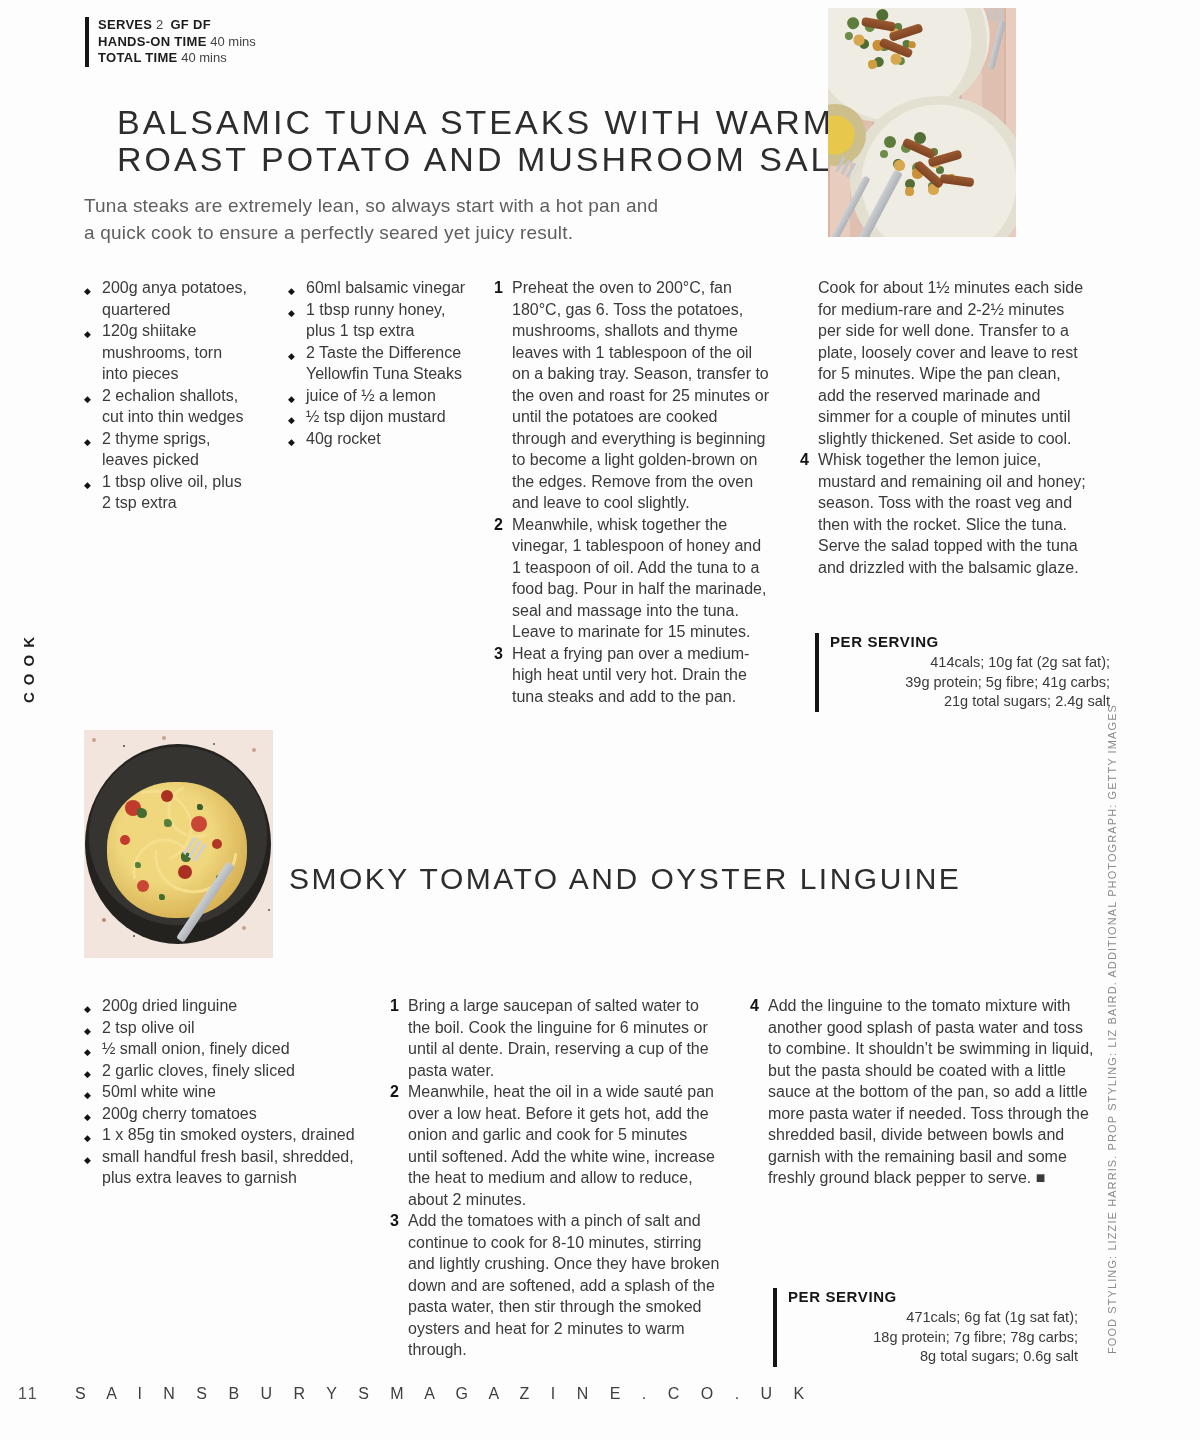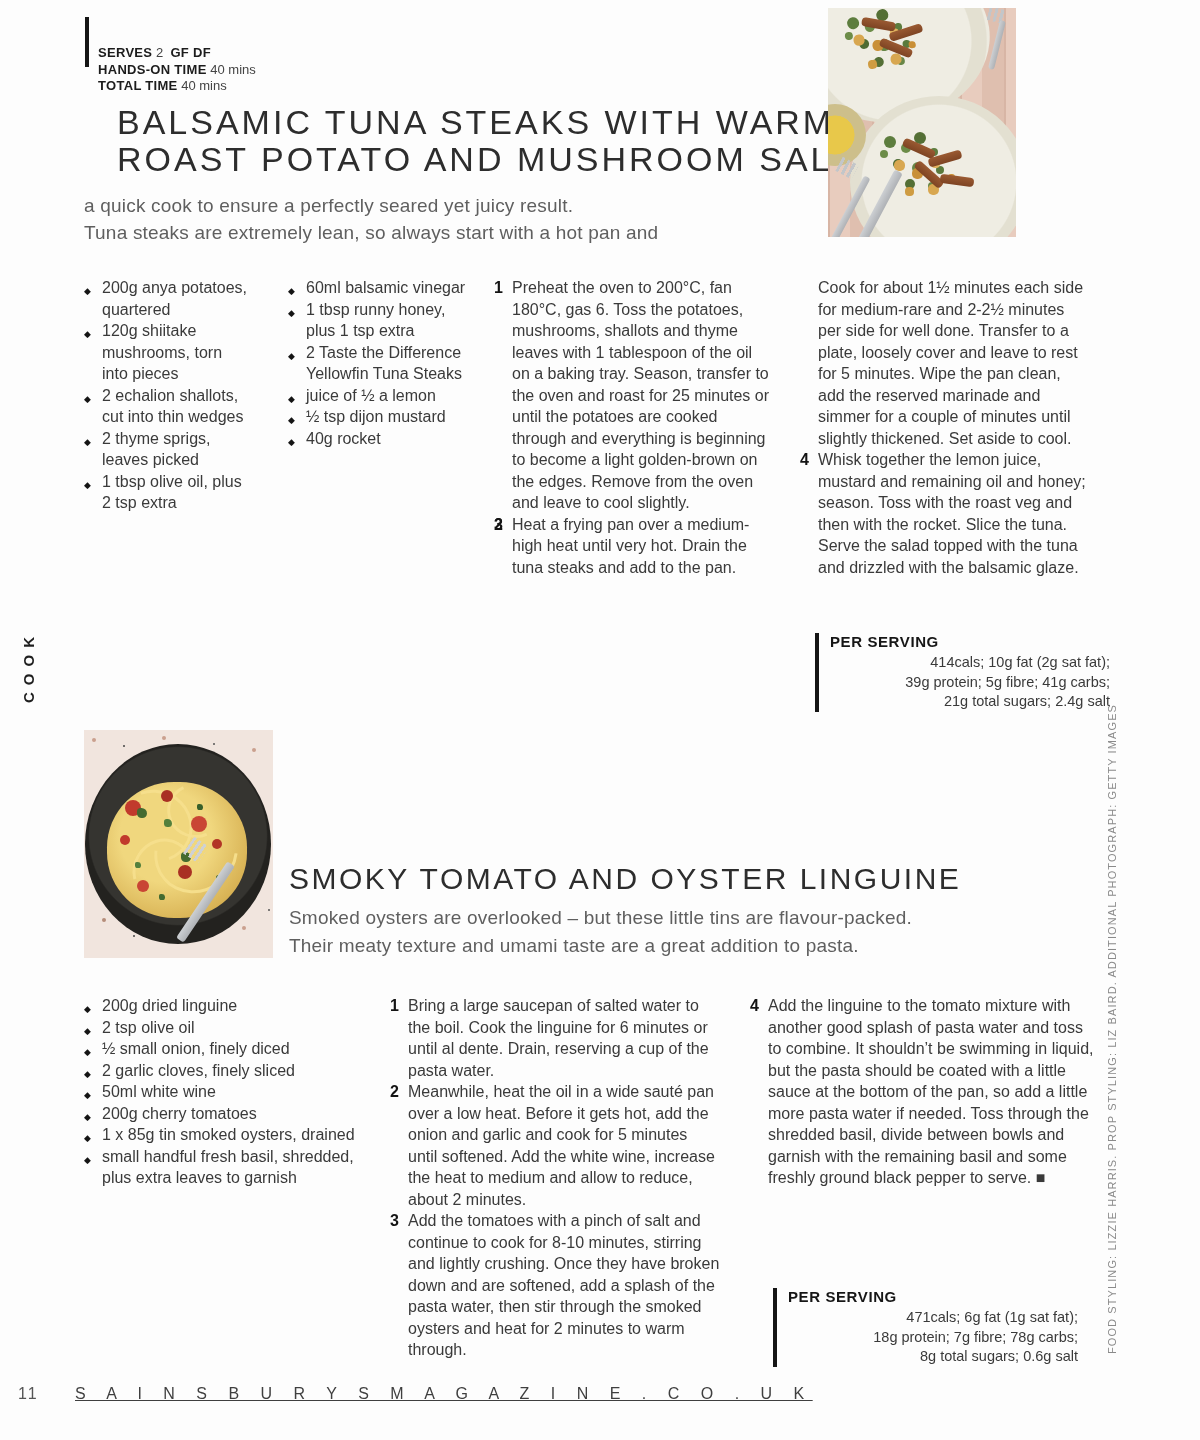--- a/index.html
+++ b/index.html
@@ -3,21 +3,21 @@
 <meta charset="utf-8">
 <style>
   html,body{margin:0;padding:0;background:#ffffff;}
   #page{position:relative;width:1200px;height:1440px;background:#fdfdfd;overflow:hidden;
         font-family:"Liberation Sans",sans-serif;color:#3c3c3c;}
   .abs{position:absolute;}
 
   
   .meta{display:flex;}
   .meta .bar{width:4px;background:#151515;margin-right:9px;}
-  .meta .lines{font-size:13px;line-height:16.5px;color:#444;margin-top:28px;}
+  .meta .lines{font-size:13px;line-height:16.5px;color:#444;}
   .meta b{color:#1c1c1c;font-weight:700;letter-spacing:.3px;}
 
   
   .title1{font-size:34px;line-height:37px;letter-spacing:3px;color:#2d2d2d;font-weight:400;margin-left:33px;}
   .title2{font-size:30px;line-height:34px;letter-spacing:2.5px;color:#2d2d2d;font-weight:400;}
   .desc{font-size:19px;line-height:27px;letter-spacing:.2px;color:#5f5f5f;}
 
   
   .ing{list-style:none;margin:0;padding:0;font-size:16px;line-height:21.5px;color:#3a3a3a;}
   .ing li{position:relative;padding-left:18px;margin:0;}
@@ -33,21 +33,21 @@
   .pserv .ph{font-size:15px;font-weight:700;letter-spacing:.6px;color:#161616;margin-bottom:3px;}
   .pserv .pl{font-size:14.5px;line-height:19.5px;color:#3a3a3a;text-align:right;}
 
   
   .vert{transform:rotate(-90deg);white-space:nowrap;text-align:center;}
   .cook{font-size:15px;font-weight:700;letter-spacing:7px;color:#1f1f1f;}
   .credit{font-size:11px;letter-spacing:1.1px;color:#8a8a8a;}
 
   
   .pageno{font-size:16px;color:#555;letter-spacing:2px;}
-  .site{font-size:16px;color:#3f3f3f;letter-spacing:8.5px;text-decoration:underline;}
+  .site{font-size:16px;color:#3f3f3f;letter-spacing:8.5px;}
 
   
   .photo1{width:188px;height:229px;overflow:hidden;
     background:
       repeating-linear-gradient(90deg, rgba(150,90,65,.20) 0 2px, rgba(0,0,0,0) 2px 44px),
       repeating-linear-gradient(90deg,#e8ccbe 0 22px,#dfbfaf 22px 44px);}
   .plate{position:absolute;border-radius:50%;background:radial-gradient(circle,#efede3 0 62%,#e3e0d1 63% 74%,#edebe0 75%);}
   .greens{position:absolute;width:12px;height:12px;border-radius:50%;background:#5d7d3e;
     box-shadow:16px 6px 0 -1px #6c8c48,30px -4px 0 0 #546f35,44px 10px 0 -2px #5d7d3e,
       8px 22px 0 -1px #4f6c33,28px 26px 0 0 #688747,50px 28px 0 -2px #5a7a3c,
@@ -104,22 +104,22 @@
       </div>
     </div>
   </div>
 
   <div class="abs title1" style="left:84px;top:104px;">
     <div>BALSAMIC TUNA STEAKS WITH WARM</div>
     <div>ROAST POTATO AND MUSHROOM SALAD</div>
   </div>
 
   <div class="abs desc" style="left:84px;top:192px;width:680px;">
+    <div>Tuna steaks are extremely lean, so always start with a hot pan and</div>
     <div>a quick cook to ensure a perfectly seared yet juicy result.</div>
-    <div>Tuna steaks are extremely lean, so always start with a hot pan and</div>
   </div>
 
   <div class="abs photo1" style="left:828px;top:8px;">
     <div class="plate" style="left:-34px;top:-48px;width:196px;height:162px;transform:rotate(-8deg);">
       <div class="greens" style="left:56px;top:52px;"></div>
       <div class="potato" style="left:60px;top:70px;"></div>
       <div class="tuna" style="left:70px;top:58px;transform:rotate(18deg);"></div>
       <div class="tuna" style="left:96px;top:70px;transform:rotate(-10deg);"></div>
       <div class="tuna" style="left:84px;top:84px;transform:rotate(30deg);"></div>
     </div>
@@ -151,21 +151,21 @@
     <li><span class="blt">◆</span><span>60ml balsamic vinegar</span></li>
     <li><span class="blt">◆</span><span>1 tbsp runny honey, plus 1 tsp extra</span></li>
     <li><span class="blt">◆</span><span>2 Taste the Difference Yellowfin Tuna Steaks</span></li>
     <li><span class="blt">◆</span><span>juice of ½ a lemon</span></li>
     <li><span class="blt">◆</span><span>½ tsp dijon mustard</span></li>
     <li><span class="blt">◆</span><span>40g rocket</span></li>
   </ul>
 
   <ol class="steps abs" style="left:494px;top:277px;width:276px;">
     <li><span class="snum">1</span><span>Preheat the oven to 200°C, fan 180°C, gas 6. Toss the potatoes, mushrooms, shallots and thyme leaves with 1 tablespoon of the oil on a baking tray. Season, transfer to the oven and roast for 25 minutes or until the potatoes are cooked through and everything is beginning to become a light golden-brown on the edges. Remove from the oven and leave to cool slightly.</span></li>
-    <li><span class="snum">2</span></li>
+    <li><span class="snum">2</span><span>Meanwhile, whisk together the vinegar, 1 tablespoon of honey and 1 teaspoon of oil. Add the tuna to a food bag. Pour in half the marinade, seal and massage into the tuna. Leave to marinate for 15 minutes.</span></li>
     <li><span class="snum">3</span><span>Heat a frying pan over a medium-high heat until very hot. Drain the tuna steaks and add to the pan.</span></li>
   </ol>
 
   <ol class="steps abs" style="left:800px;top:277px;width:290px;">
     <li><span class="snum"></span><span>Cook for about 1½ minutes each side for medium-rare and 2-2½ minutes per side for well done. Transfer to a plate, loosely cover and leave to rest for 5 minutes. Wipe the pan clean, add the reserved marinade and simmer for a couple of minutes until slightly thickened. Set aside to cool.</span></li>
     <li><span class="snum">4</span><span>Whisk together the lemon juice, mustard and remaining oil and honey; season. Toss with the roast veg and then with the rocket. Slice the tuna. Serve the salad topped with the tuna and drizzled with the balsamic glaze.</span></li>
   </ol>
 
   <div class="abs pserv" style="left:815px;top:633px;width:280px;">
     <div class="ph">PER SERVING</div>
@@ -186,24 +186,20 @@
         <div class="basil" style="left:30px;top:26px;"></div>
       </div>
       <div class="tines" style="left:102px;top:96px;width:18px;height:20px;transform:rotate(34deg);background:repeating-linear-gradient(90deg,#cfd1d3 0 3px,rgba(0,0,0,0) 3px 6px);"></div>
       <div class="cutlery" style="left:116px;top:112px;width:9px;height:92px;transform:rotate(34deg);"></div>
     </div>
   </div>
 
 
   <div class="abs title2" style="left:289px;top:862px;">SMOKY TOMATO AND OYSTER LINGUINE</div>
 
-  <div class="abs desc" style="left:289px;top:904px;width:720px;line-height:28px;">
-    <div>Smoked oysters are overlooked – but these little tins are flavour-packed.</div>
-    <div>Their meaty texture and umami taste are a great addition to pasta.</div>
-  </div>
 
   <ul class="ing abs" style="left:84px;top:995px;width:300px;">
     <li><span class="blt">◆</span><span>200g dried linguine</span></li>
     <li><span class="blt">◆</span><span>2 tsp olive oil</span></li>
     <li><span class="blt">◆</span><span>½ small onion, finely diced</span></li>
     <li><span class="blt">◆</span><span>2 garlic cloves, finely sliced</span></li>
     <li><span class="blt">◆</span><span>50ml white wine</span></li>
     <li><span class="blt">◆</span><span>200g cherry tomatoes</span></li>
     <li><span class="blt">◆</span><span>1 x 85g tin smoked oysters, drained</span></li>
     <li><span class="blt">◆</span><span>small handful fresh basil, shredded, plus extra leaves to garnish</span></li>

